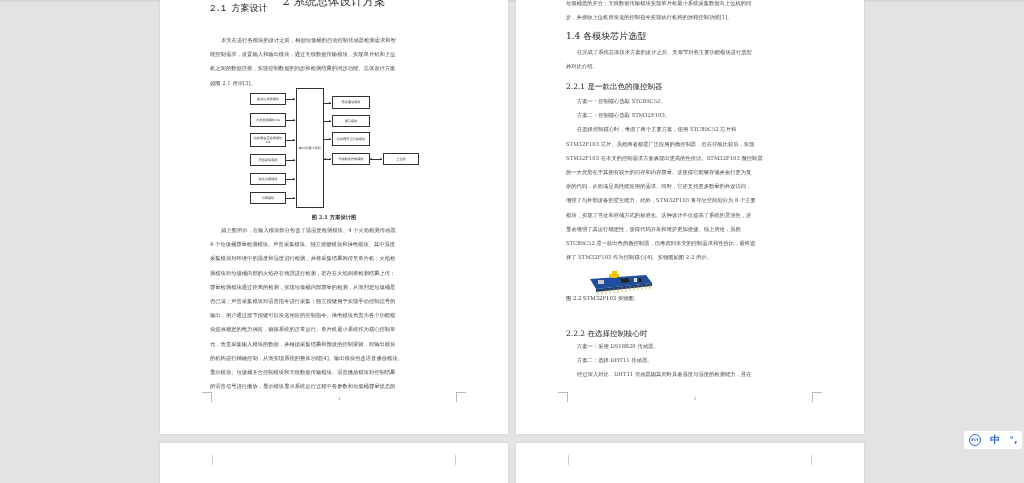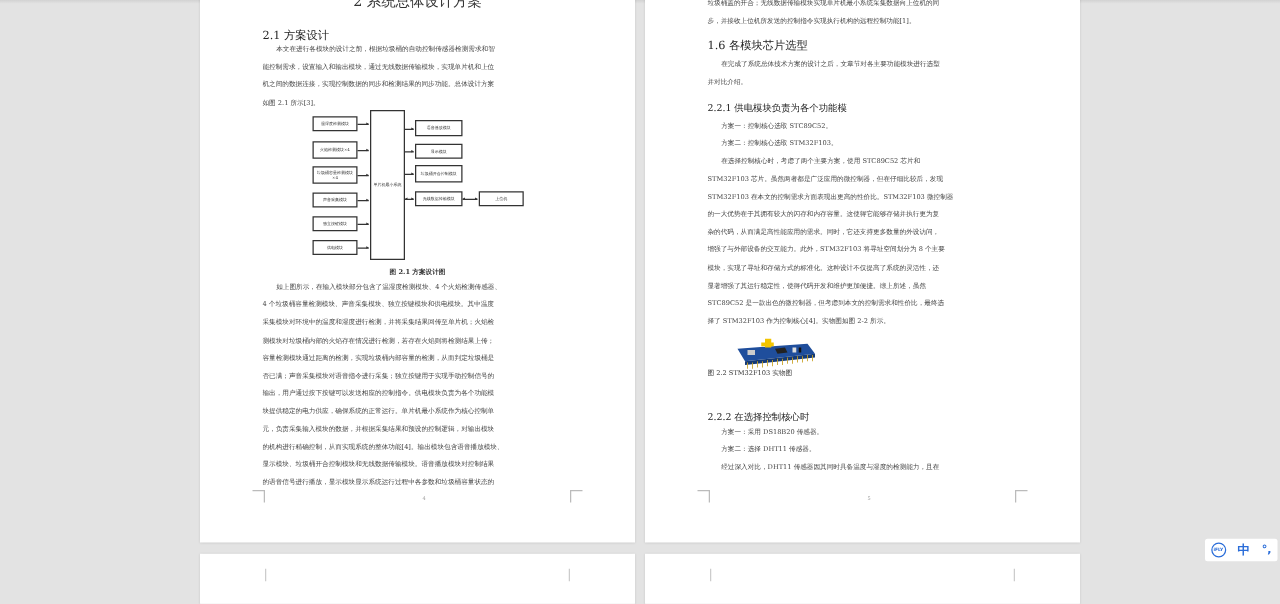--- a/index.html
+++ b/index.html
@@ -31,21 +31,21 @@
   .ime-icon { color: #2a6dd9; font-family: "DejaVu Sans", sans-serif; font-size: 10px; font-weight: bold; }
   .ime-logo { width: 12px; height: 12px; border: 1.4px solid #2a6dd9; border-radius: 50%; font-size: 3.5px; color: #2a6dd9; display: flex; align-items: center; justify-content: center; font-family: "DejaVu Sans", sans-serif; font-weight: bold; }
 </style>
 </head>
 <body>
 
 <div class="top-shadow"></div>
 
 <div class="page page-left">
   <div class="chapter-title">2 系统总体设计方案</div>
-  <div class="h2" style="top:42px;">2.1 方案设计</div>
+  <div class="h2" style="top:22px;font-family:Liberation Mono, monospace;">2.1 方案设计</div>
   <div class="para" style="top:53px;">
     <span class="line"><span class="indent"></span><span>本文在进行各模块的设计之前，根据垃圾桶的自动控制传感器检测需求和智</span></span>
     <span class="line">能控制需求，设置输入和输出模块，通过无线数据传输模块，实现单片机和上位</span>
     <span class="line">机之间的数据连接，实现控制数据的同步和检测结果的同步功能。总体设计方案</span>
     <span class="line">如图 2.1 所示[3]。</span>
   </div>
 
   <div class="diagram">
 
     <div class="dbox" style="left:0;top:0;width:36px;height:12px;">温湿度检测模块</div>
@@ -109,26 +109,26 @@
   <div class="corner" style="left:42px;top:412px;border-right:1px solid #bbb;border-top:1px solid #bbb;"></div>
   <div class="corner" style="left:296px;top:412px;border-left:1px solid #bbb;border-top:1px solid #bbb;"></div>
   <div class="pagenum" style="left:178px;top:416px;">4</div>
 </div>
 
 <div class="page page-right">
   <div class="para" style="top:16px;">
     <span class="line">垃圾桶盖的开合；无线数据传输模块实现单片机最小系统采集数据向上位机的同</span>
     <span class="line">步，并接收上位机所发送的控制指令实现执行机构的远程控制功能[1]。</span>
   </div>
-  <div class="h2" style="top:50px;">1.6 各模块芯片选型</div>
+  <div class="h2" style="top:50px;">1.4 各模块芯片选型</div>
   <div class="para" style="top:65px;">
     <span class="line"><span class="indent"></span><span>在完成了系统总体技术方案的设计之后，文章节对各主要功能模块进行选型</span></span>
     <span class="line">并对比介绍。</span>
   </div>
-  <div class="h3" style="top:102px;">2.2.1  供电模块负责为各个功能模</div>
+  <div class="h3" style="top:102px;">2.2.1  是一款出色的微控制器</div>
   <div class="para" style="top:114px;">
     <span class="line"><span class="indent"></span><span>方案一：控制核心选取 STC89C52。</span></span>
     <span class="line"><span class="indent"></span><span>方案二：控制核心选取 STM32F103。</span></span>
     <span class="line"><span class="indent"></span><span>在选择控制核心时，考虑了两个主要方案，使用 STC89C52 芯片和</span></span>
     <span class="line">STM32F103 芯片。虽然两者都是广泛应用的微控制器，但在仔细比较后，发现</span>
     <span class="line">STM32F103 在本文的控制需求方面表现出更高的性价比。STM32F103 微控制器</span>
     <span class="line">的一大优势在于其拥有较大的闪存和内存容量。这使得它能够存储并执行更为复</span>
     <span class="line">杂的代码，从而满足高性能应用的需求。同时，它还支持更多数量的外设访问，</span>
     <span class="line">增强了与外部设备的交互能力。此外，STM32F103 将寻址空间划分为 8 个主要</span>
     <span class="line">模块，实现了寻址和存储方式的标准化。这种设计不仅提高了系统的灵活性，还</span>

